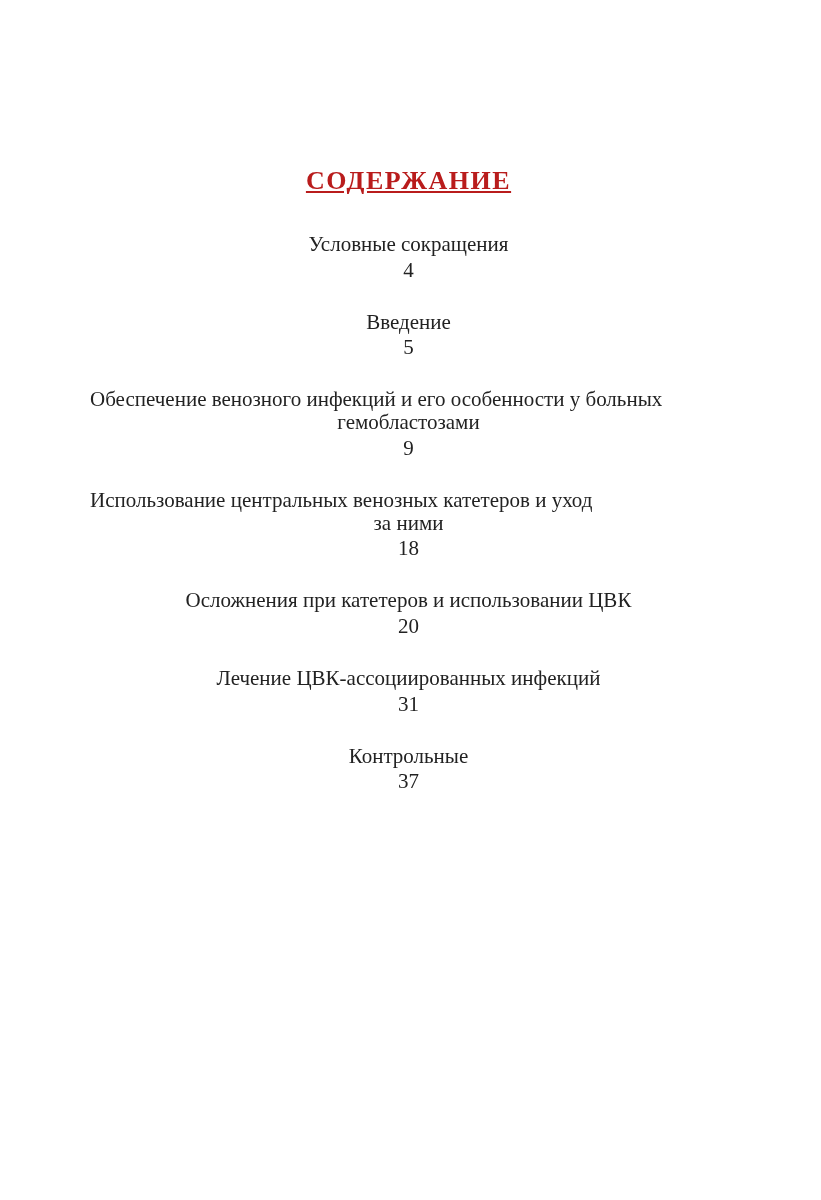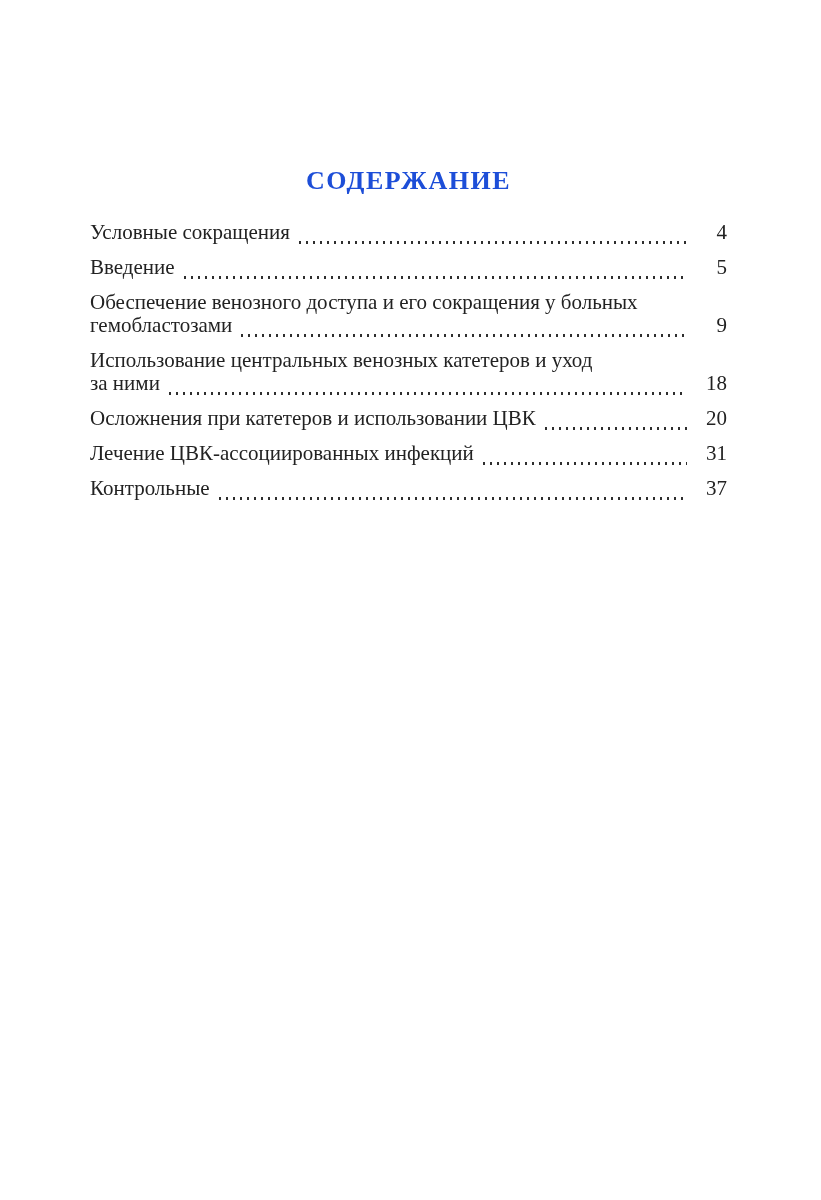--- a/index.html
+++ b/index.html
@@ -20,34 +20,36 @@
     left: 90px;
     top: 167px;
     width: 637px;
   }
   .toc-title {
     text-align: center;
     font-weight: bold;
     font-size: 26px;
     line-height: 28px;
     letter-spacing: 1.5px;
-    color: #1d4ed8;
-    margin: 0 0 26px 0;
+    color: #b91c1c;
+    margin: 0 0 38px 0;
+    text-decoration: underline;
   }
   .toc-entry {
     font-size: 21px;
     line-height: 23px;
     margin-bottom: 12px;
   }
   .toc-line {
     white-space: nowrap;
   }
   .toc-row {
     display: flex;
-    align-items: flex-end;
+    align-items: center;
+    flex-direction: column;
   }
   .toc-text {
     white-space: nowrap;
     flex: 0 0 auto;
   }
   .dot-leader {
     flex: 1 1 auto;
     height: 2.6px;
     margin-left: 9px;
     background-image: repeating-linear-gradient(
@@ -81,21 +83,21 @@
 
     <div class="toc-entry">
       <div class="toc-row">
         <span class="toc-text">Введение</span>
         <span class="dot-leader"></span>
         <span class="page-num">5</span>
       </div>
     </div>
 
     <div class="toc-entry">
-      <div class="toc-line">Обеспечение венозного доступа и его сокращения у больных</div>
+      <div class="toc-line">Обеспечение венозного инфекций и его особенности у больных</div>
       <div class="toc-row">
         <span class="toc-text">гемобластозами</span>
         <span class="dot-leader"></span>
         <span class="page-num">9</span>
       </div>
     </div>
 
     <div class="toc-entry">
       <div class="toc-line">Использование центральных венозных катетеров и уход</div>
       <div class="toc-row">

